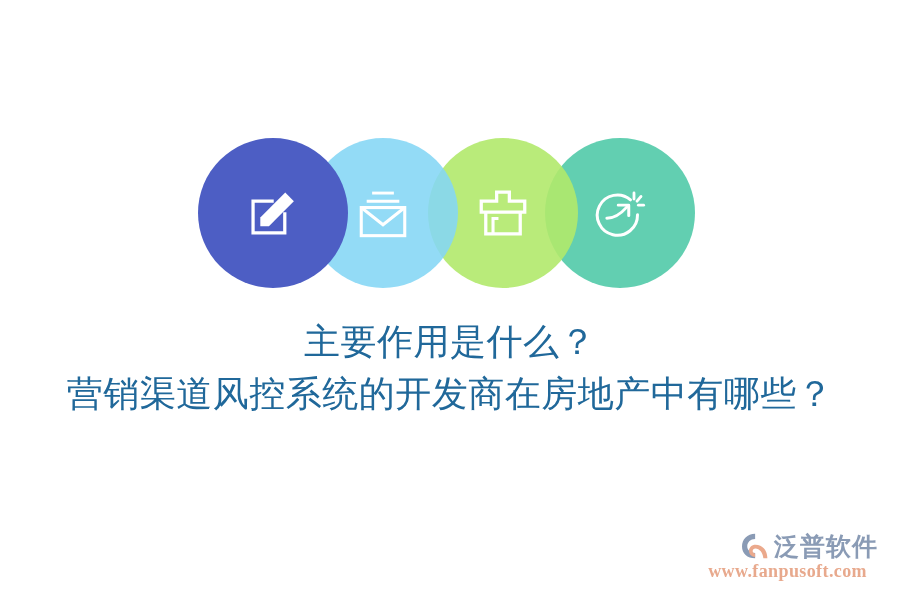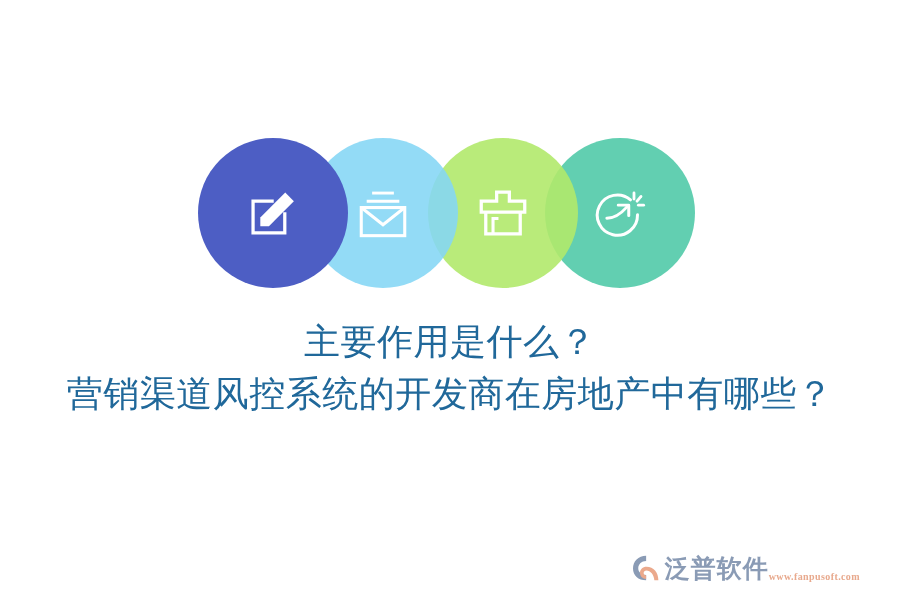--- a/index.html
+++ b/index.html
@@ -74,21 +74,21 @@
     display: block;
     white-space: nowrap;
   }
 
   
   .logo {
     position: absolute;
     right: 22px;
     bottom: 18px;
     display: flex;
-    flex-direction: row;
+    flex-direction: column;
     align-items: flex-end;
   }
   .logo-top {
     display: flex;
     align-items: center;
     gap: 3px;
   }
   .logo-mark {
     width: 30px;
     height: 28px;
@@ -97,26 +97,26 @@
   .logo-name {
     font-family: "Liberation Sans", "DejaVu Sans", sans-serif;
     font-size: 25px;
     font-weight: 700;
     color: #8a9bb5;
     letter-spacing: 1px;
     line-height: 28px;
   }
   .logo-url {
     font-family: "Liberation Serif", "DejaVu Serif", serif;
-    font-size: 10px;
+    font-size: 18px;
     font-weight: 700;
     color: #e8a98d;
     letter-spacing: 0.4px;
     margin-top: 1px;
-    margin-right: 18px;
+    margin-right: 11px;
   }
 </style>
 </head>
 <body>
 
 <div class="banner">
 
   <div class="icon-cluster">
 
     <div class="circle circle-1">

